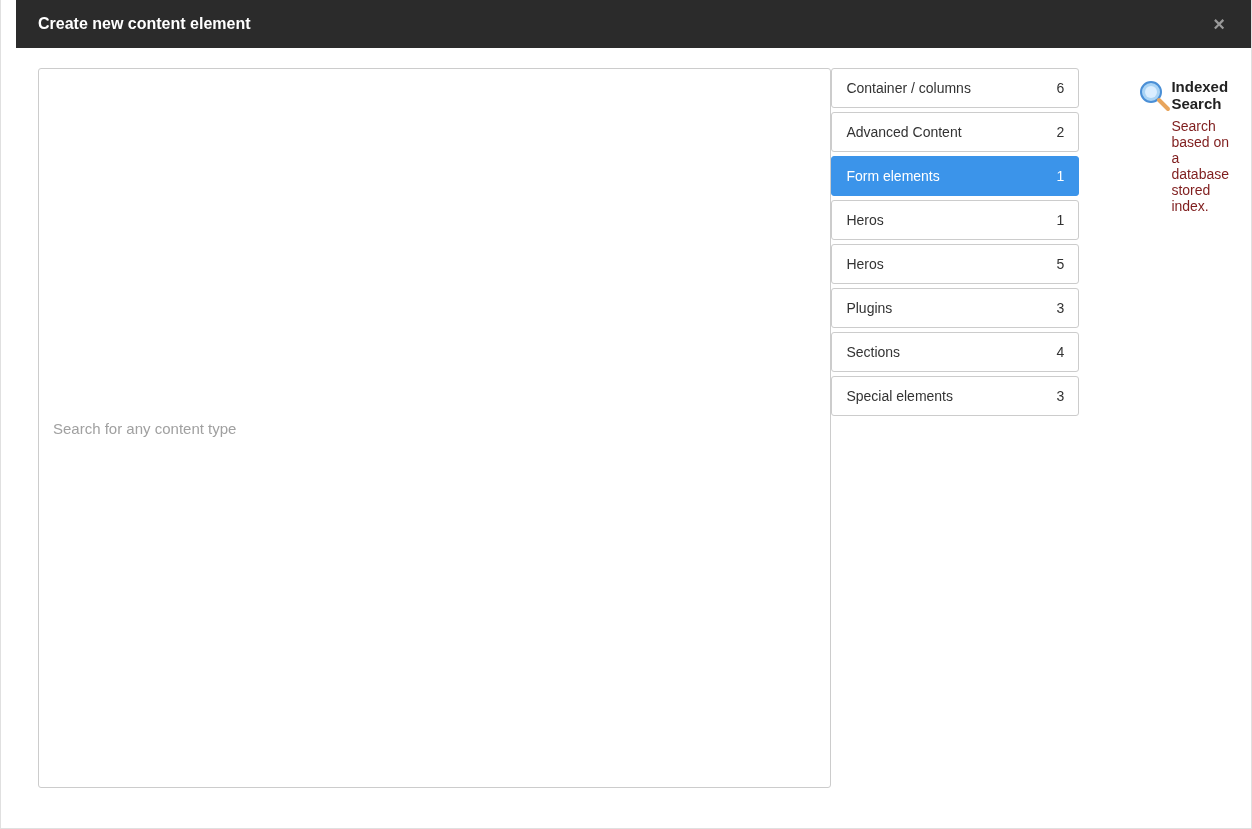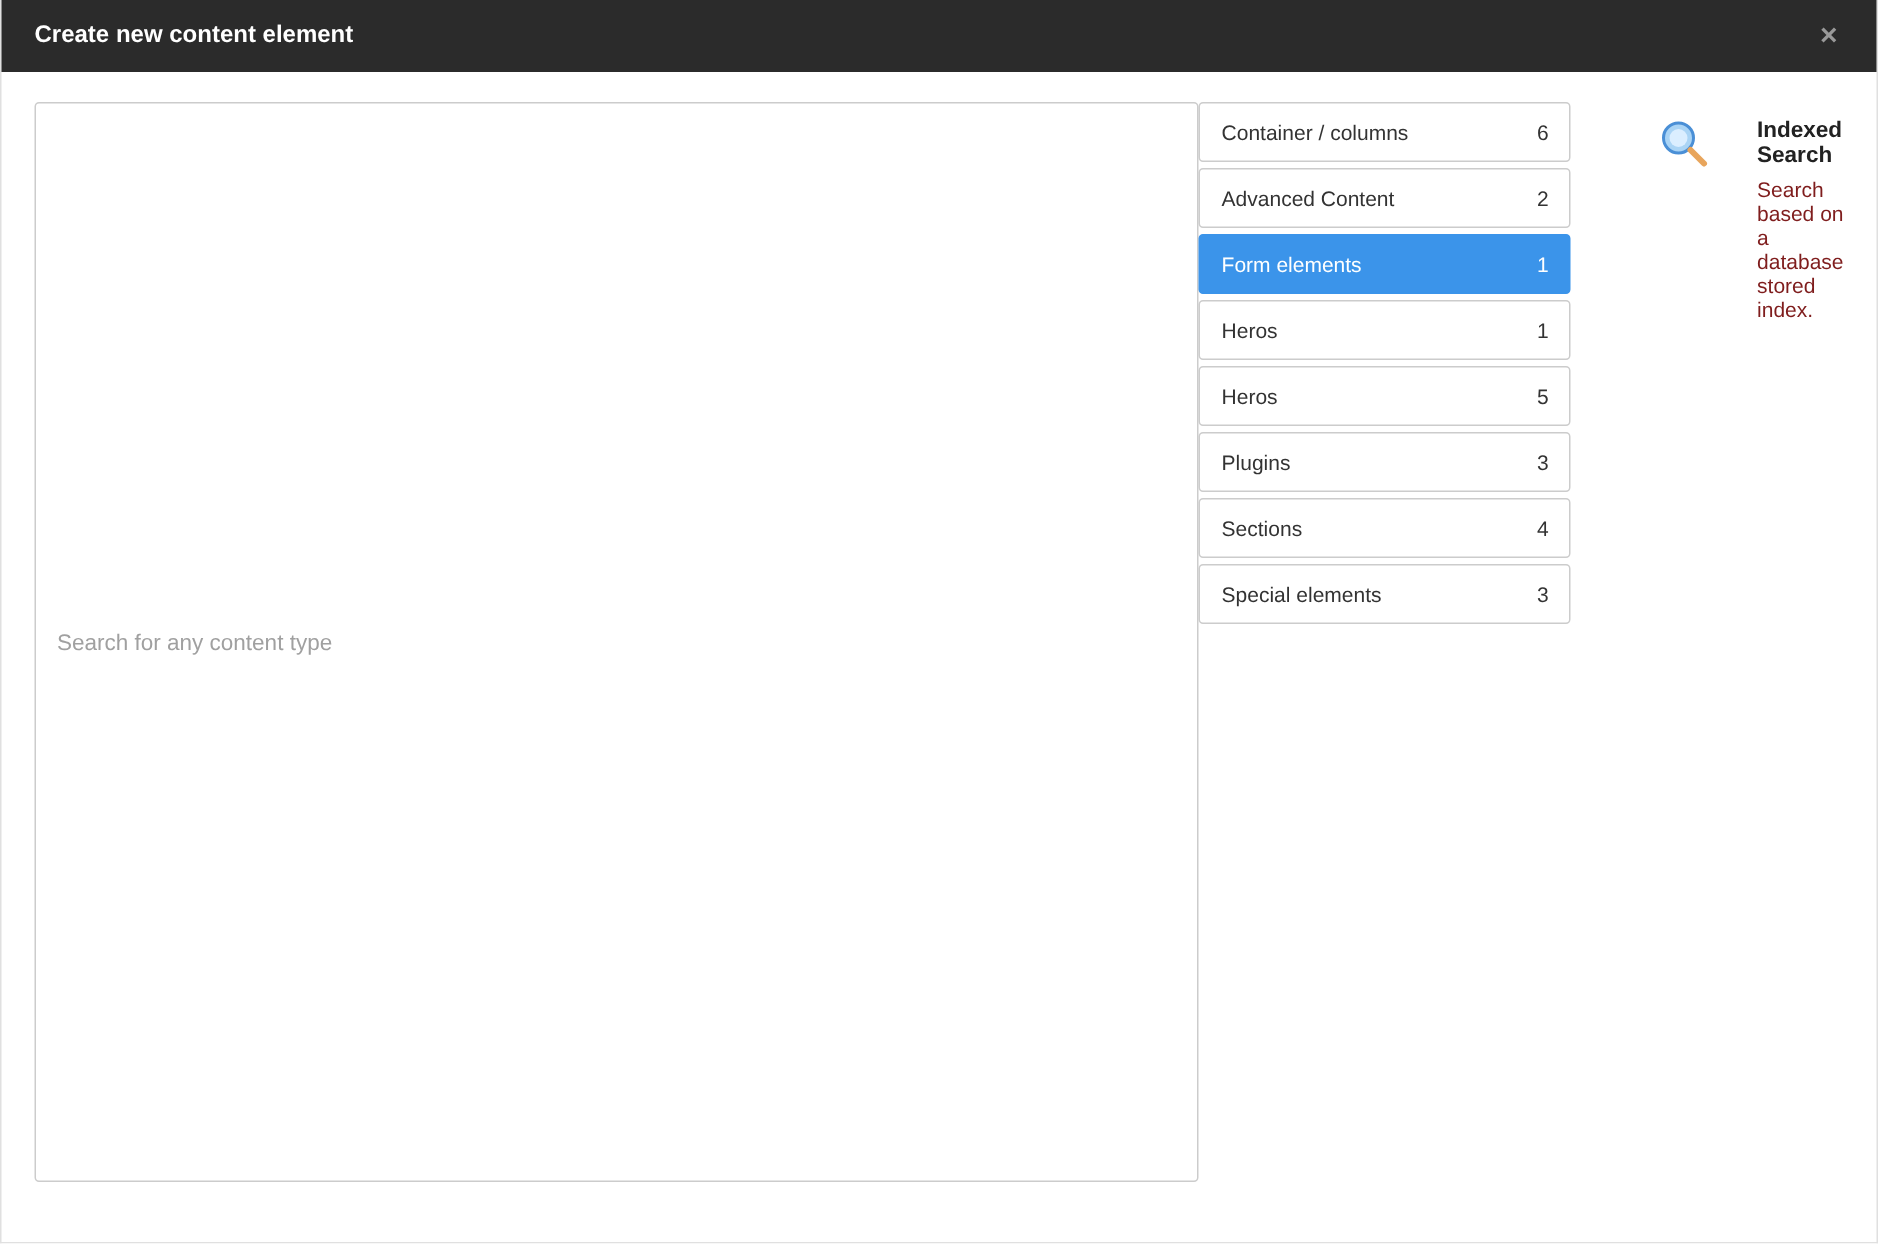--- a/index.html
+++ b/index.html
@@ -15,20 +15,21 @@
       overflow: hidden;
     }
     .modal {
       width: 100%;
       height: 100%;
       display: flex;
       flex-direction: column;
       border-left: 1px solid #e0e0e0;
       border-right: 1px solid #e0e0e0;
       border-bottom: 1px solid #e0e0e0;
+      padding-left: 15px;
     }
     .modal-header {
       background: #2b2b2b;
       color: #ffffff;
       padding: 14px 22px;
       display: flex;
       justify-content: space-between;
       align-items: center;
       height: 48px;
     }
@@ -97,21 +98,21 @@
     .sidebar-count {
       margin-left: 8px;
     }
     .main-panel {
       flex: 1;
       padding-top: 10px;
     }
     .content-item {
       display: flex;
       align-items: flex-start;
-      gap: 32px;
+      gap: 0;
       cursor: pointer;
     }
     .item-icon {
       width: 34px;
       height: 34px;
       flex-shrink: 0;
       display: flex;
       align-items: center;
       justify-content: center;
     }

